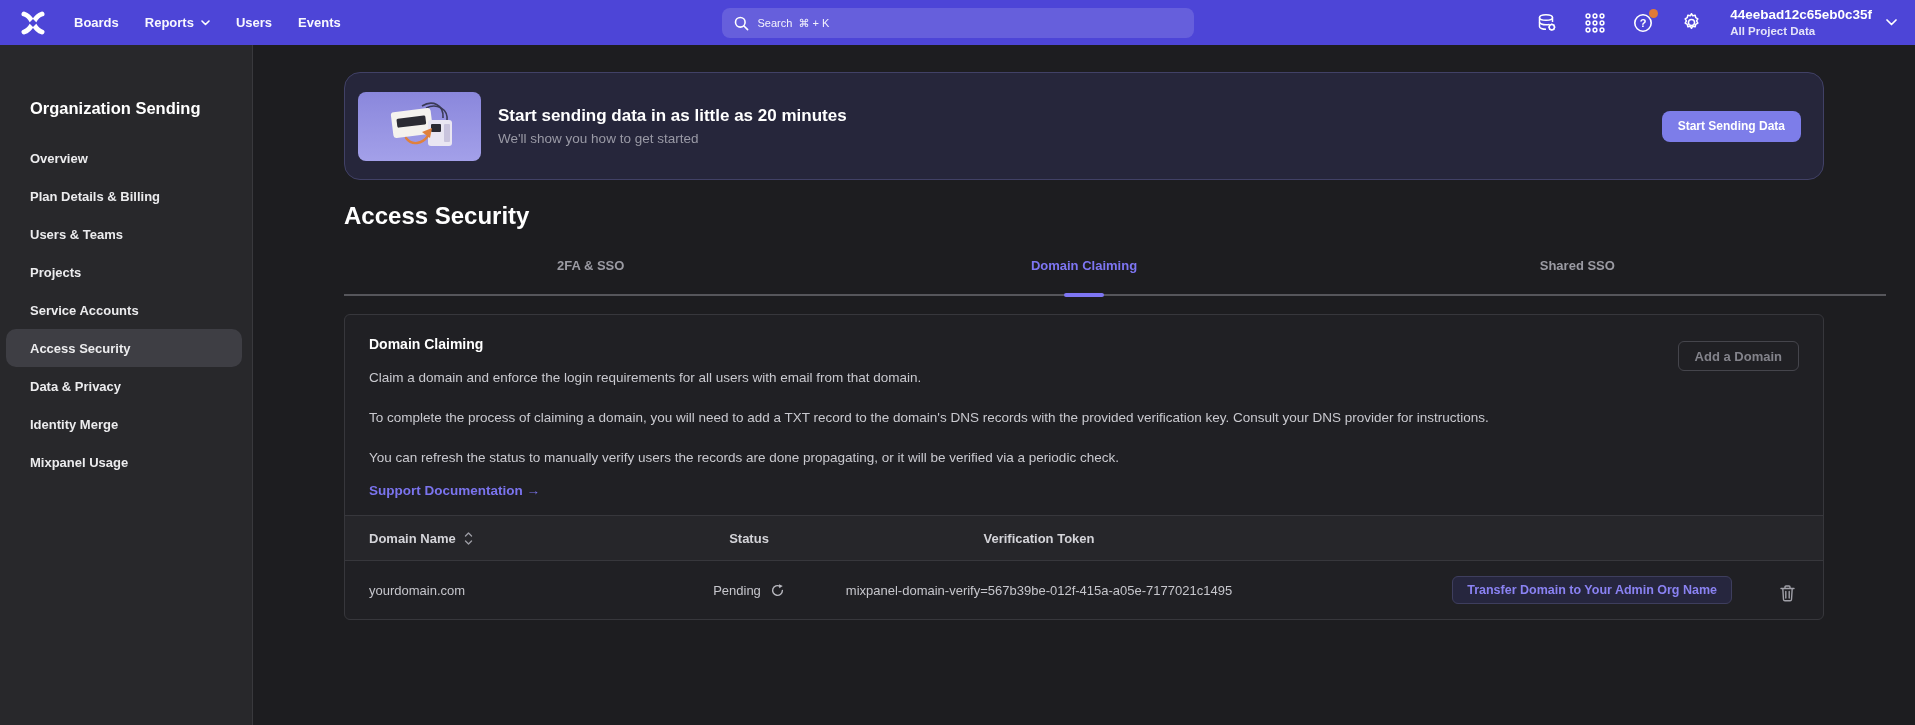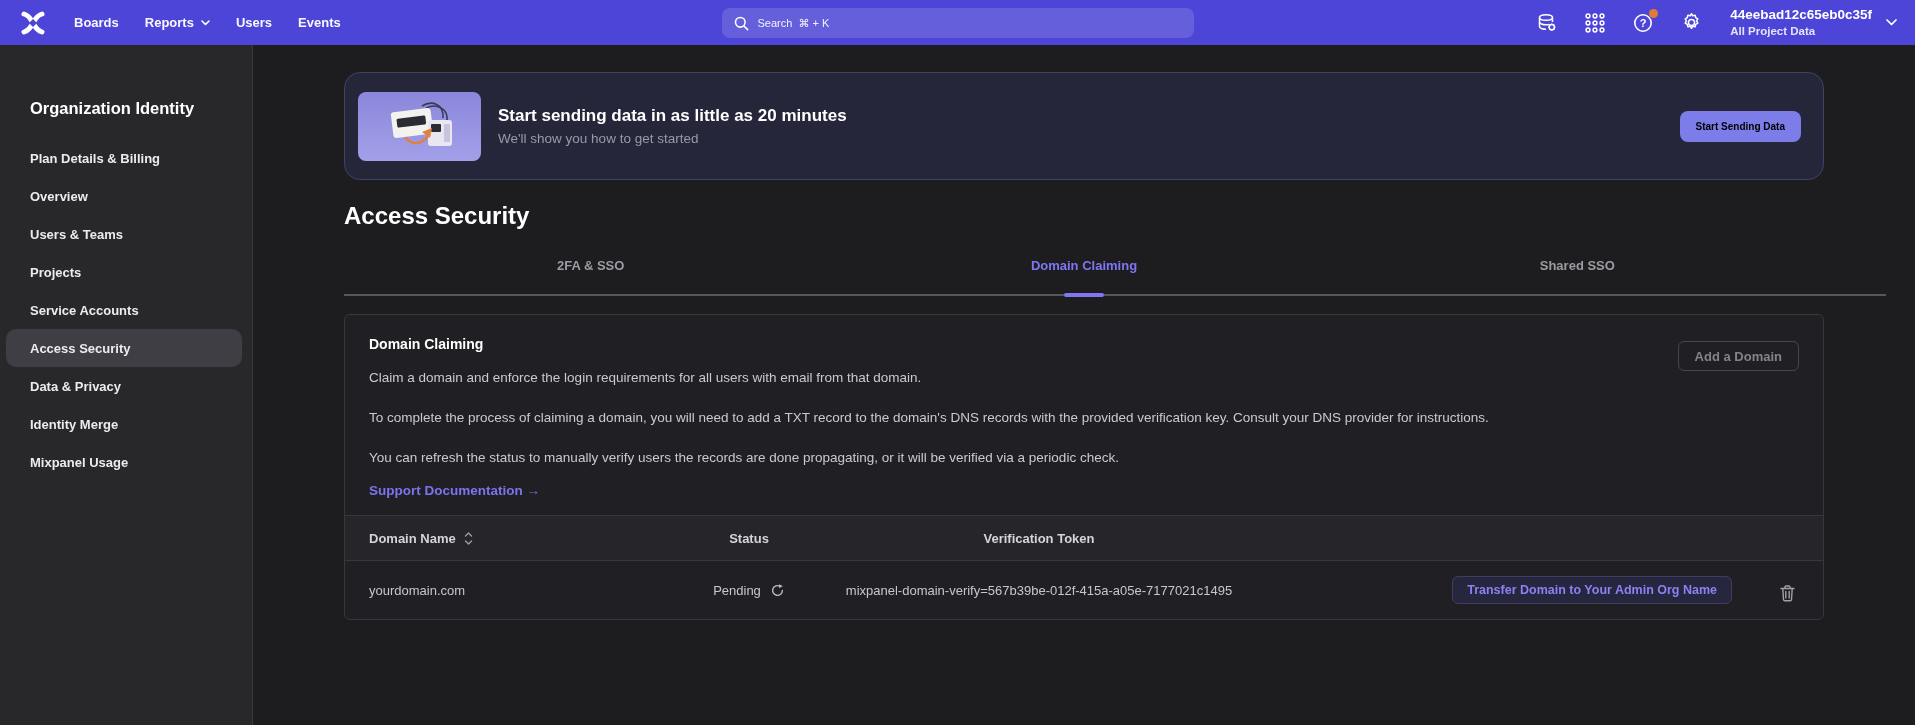--- a/index.html
+++ b/index.html
@@ -46,22 +46,22 @@
   .main { flex:1; padding:27px 91px 0 91px; }
 
   .banner { height:108px; background:#26263b; border:1px solid #414166; border-radius:16px;
             display:flex; align-items:center; padding:0 22px 0 13px; }
   .banner-illo { width:123px; height:69px; border-radius:8px; flex-shrink:0;
                  background:linear-gradient(180deg,#8a87dc 0%, #a3a0e9 100%);
                  display:flex; align-items:center; justify-content:center; }
   .banner-text { margin-left:17px; }
   .banner-title { font-size:17px; font-weight:700; color:#fff; margin-bottom:5px; }
   .banner-sub { font-size:13.5px; color:#9a9aa6; }
-  .banner-btn { margin-left:auto; height:31px; padding:0 16px; background:#7d7de9; color:#000000;
-                border:none; border-radius:8px; font-size:10px; font-weight:600; cursor:pointer;
+  .banner-btn { margin-left:auto; height:31px; padding:0 16px; background:#7d7de9; color:#ffffff;
+                border:none; border-radius:8px; font-size:12px; font-weight:600; cursor:pointer;
                 font-family:"Liberation Sans", sans-serif; }
 
   .page-title { margin-top:22px; font-size:24px; font-weight:700; color:#fff; }
 
   
   .tabs { position:relative; margin-top:14px; height:52px; display:flex; }
   .tab { flex:1; display:flex; align-items:center; justify-content:center; font-size:13px;
          font-weight:600; color:#9b9ba3; cursor:pointer; padding-bottom:10px; }
   .tab.active { color:#7e76f3; }
   .tab-line { position:absolute; bottom:0; left:0; width:calc(100% + 62px); height:2px;
@@ -183,24 +183,24 @@
       <svg width="11" height="7" viewBox="0 0 11 7">
         <polyline points="1,1 5.5,5.5 10,1" fill="none" stroke="#fff" stroke-width="1.7" stroke-linecap="round" stroke-linejoin="round"></polyline>
       </svg>
     </div>
   </div>
 </header>
 
 <div class="shell">
 
   <aside class="sidebar">
-    <h2>Organization Identity</h2>
+    <h2>Organization Sending</h2>
     <div class="side-list">
+      <div class="side-item">Overview</div>
       <div class="side-item">Plan Details &amp; Billing</div>
-      <div class="side-item">Overview</div>
       <div class="side-item">Users &amp; Teams</div>
       <div class="side-item">Projects</div>
       <div class="side-item">Service Accounts</div>
       <div class="side-item active">Access Security</div>
       <div class="side-item">Data &amp; Privacy</div>
       <div class="side-item">Identity Merge</div>
       <div class="side-item">Mixpanel Usage</div>
     </div>
   </aside>
 

